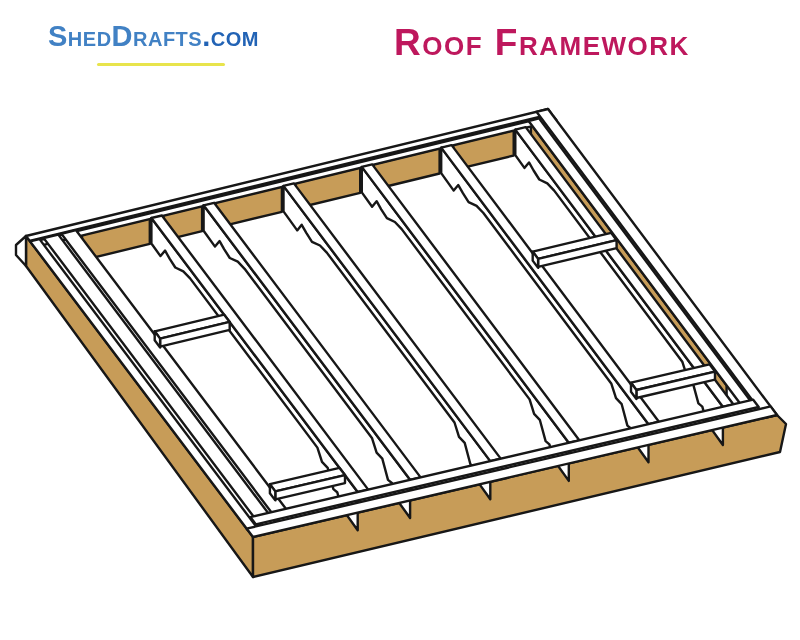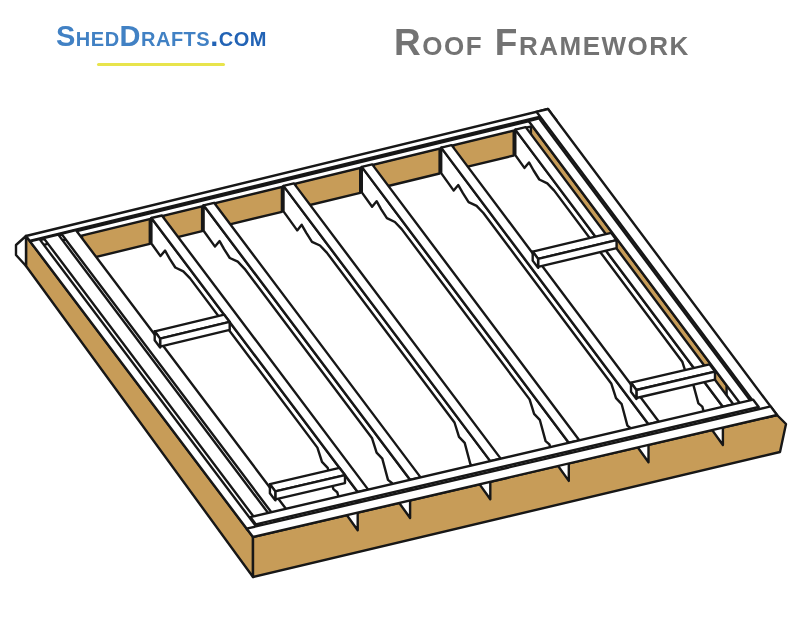--- a/index.html
+++ b/index.html
@@ -3,32 +3,32 @@
 <meta charset="utf-8">
 <style>
   html,body{margin:0;padding:0;}
   body{
     width:800px;height:640px;
     background:#ffffff;
     font-family:"Liberation Sans", sans-serif;
     position:relative;overflow:hidden;
   }
   .logo{
-    position:absolute;left:56px;top:20px;
+    position:absolute;left:48px;top:20px;
     font-size:29px;font-weight:bold;
     font-variant:small-caps;letter-spacing:.5px;
     white-space:nowrap;
   }
   .logo-underline{
     position:absolute;left:97px;top:63px;
     width:128px;height:3px;border-radius:2px;
   }
   .page-title{
     position:absolute;left:394px;top:22px;
-    font-size:37px;font-weight:600;color:#737373;
+    font-size:37px;font-weight:600;color:#be185d;
     font-variant:small-caps;letter-spacing:1.5px;
     white-space:nowrap;
   }
   svg{position:absolute;left:0;top:0;}
 </style>
 </head>
 <body>
 
 <div class="logo">
   <span style="color: rgb(65, 129, 196);">ShedDrafts</span><span style="color: rgb(34, 99, 181);">.com</span>

